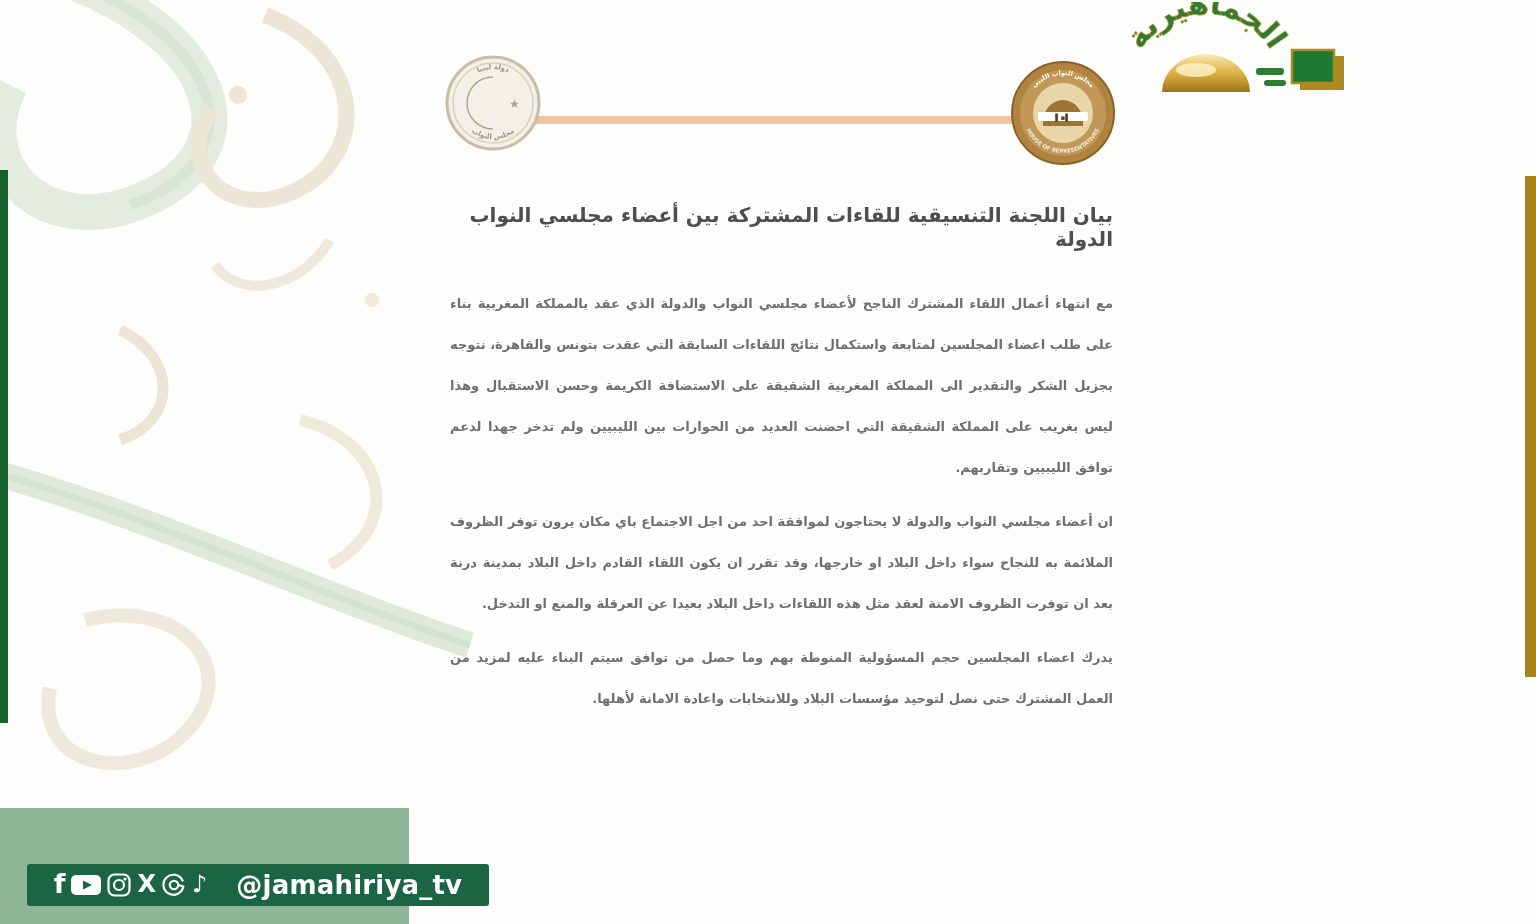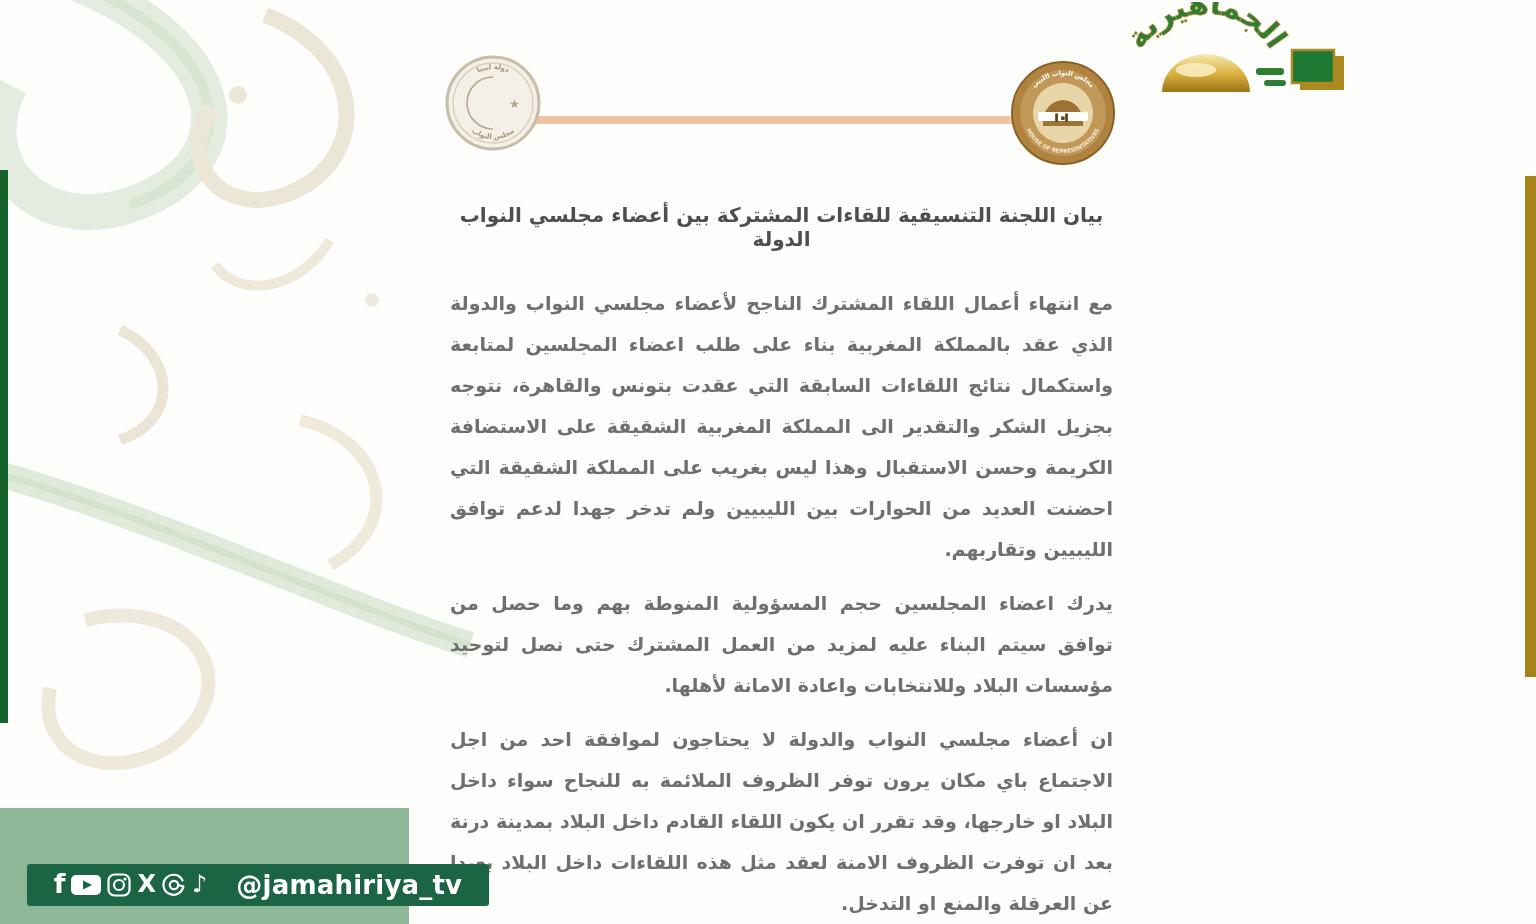--- a/index.html
+++ b/index.html
@@ -17,25 +17,25 @@
   .seal-left{position:absolute;left:445px;top:55px;z-index:2;}
   .seal-right{position:absolute;left:1010px;top:60px;z-index:2;}
   .channel-logo{position:absolute;left:1118px;top:2px;z-index:2;}
   .flag{position:absolute;left:1288px;top:46px;z-index:2;}
   
   .doc{
     position:absolute;left:450px;top:203px;width:663px;z-index:2;
     direction:rtl;color:#6e6e6e;
   }
   .doc-title{
-    text-align:center;font-size:20px;font-weight:bold;color:#4e4e4e;
+    font-size:20px;font-weight:bold;color:#4e4e4e;
     margin:0 0 32px 0;letter-spacing:0;
   }
   .doc p.body-par{
-    margin:0 0 13px 0;text-align:justify;font-size:19px;font-weight:bold;
+    margin:0 0 13px 0;text-align:justify;font-size:13px;font-weight:bold;
     line-height:41px;color:#6f6f6f;
   }
   
   .footer-block{position:absolute;left:0;top:808px;width:409px;height:116px;z-index:2;}
   .footer-bar{
     position:absolute;left:27px;top:864px;width:462px;height:42px;border-radius:3px;z-index:3;
     display:flex;align-items:center;justify-content:center;gap:6px;color:#ffffff;
   }
   .icon-glyph{
     font-family:"DejaVu Sans", sans-serif;font-weight:bold;font-size:24px;line-height:1;
@@ -130,22 +130,22 @@
   </svg>
 
   <svg class="flag" width="58" height="48" viewBox="0 0 58 48">
     <rect x="12" y="10" width="44" height="34" fill="#ad8a1f"></rect>
     <rect x="4" y="4" width="42" height="33" fill="#1c7a33" stroke="#ad8a1f" stroke-width="2.5"></rect>
   </svg>
 
   <div class="doc">
     <h1 class="doc-title">بيان اللجنة التنسيقية للقاءات المشتركة بين أعضاء مجلسي النواب الدولة</h1>
     <p class="body-par">مع انتهاء أعمال اللقاء المشترك الناجح لأعضاء مجلسي النواب والدولة الذي عقد بالمملكة المغربية بناء على طلب اعضاء المجلسين لمتابعة واستكمال نتائج اللقاءات السابقة التي عقدت بتونس والقاهرة، نتوجه بجزيل الشكر والتقدير الى المملكة المغربية الشقيقة على الاستضافة الكريمة وحسن الاستقبال وهذا ليس بغريب على المملكة الشقيقة التي احضنت العديد من الحوارات بين الليبيين ولم تدخر جهدا لدعم توافق الليبيين وتقاربهم.</p>
+    <p class="body-par">ان أعضاء مجلسي النواب والدولة لا يحتاجون لموافقة احد من اجل الاجتماع باي مكان يرون توفر الظروف الملائمة به للنجاح سواء داخل البلاد او خارجها، وقد تقرر ان يكون اللقاء القادم داخل البلاد بمدينة درنة بعد ان توفرت الظروف الامنة لعقد مثل هذه اللقاءات داخل البلاد بعيدا عن العرقلة والمنع او التدخل.</p>
     <p class="body-par">يدرك اعضاء المجلسين حجم المسؤولية المنوطة بهم وما حصل من توافق سيتم البناء عليه لمزيد من العمل المشترك حتى نصل لتوحيد مؤسسات البلاد وللانتخابات واعادة الامانة لأهلها.</p>
-    <p class="body-par">ان أعضاء مجلسي النواب والدولة لا يحتاجون لموافقة احد من اجل الاجتماع باي مكان يرون توفر الظروف الملائمة به للنجاح سواء داخل البلاد او خارجها، وقد تقرر ان يكون اللقاء القادم داخل البلاد بمدينة درنة بعد ان توفرت الظروف الامنة لعقد مثل هذه اللقاءات داخل البلاد بعيدا عن العرقلة والمنع او التدخل.</p>
 
   </div>
 
   <div class="footer-block" style="background:#8db797"></div>
 
   <div class="footer-bar" style="background:#1b6444">
     <span class="icon-glyph fb">f</span>
     <svg width="30" height="22" viewBox="0 0 30 22">
       <rect x="0" y="1" width="30" height="20" rx="5" fill="#ffffff"></rect>
       <path d="M 12 6.5 L 21 11 L 12 15.5 Z" fill="#1b6444"></path>

